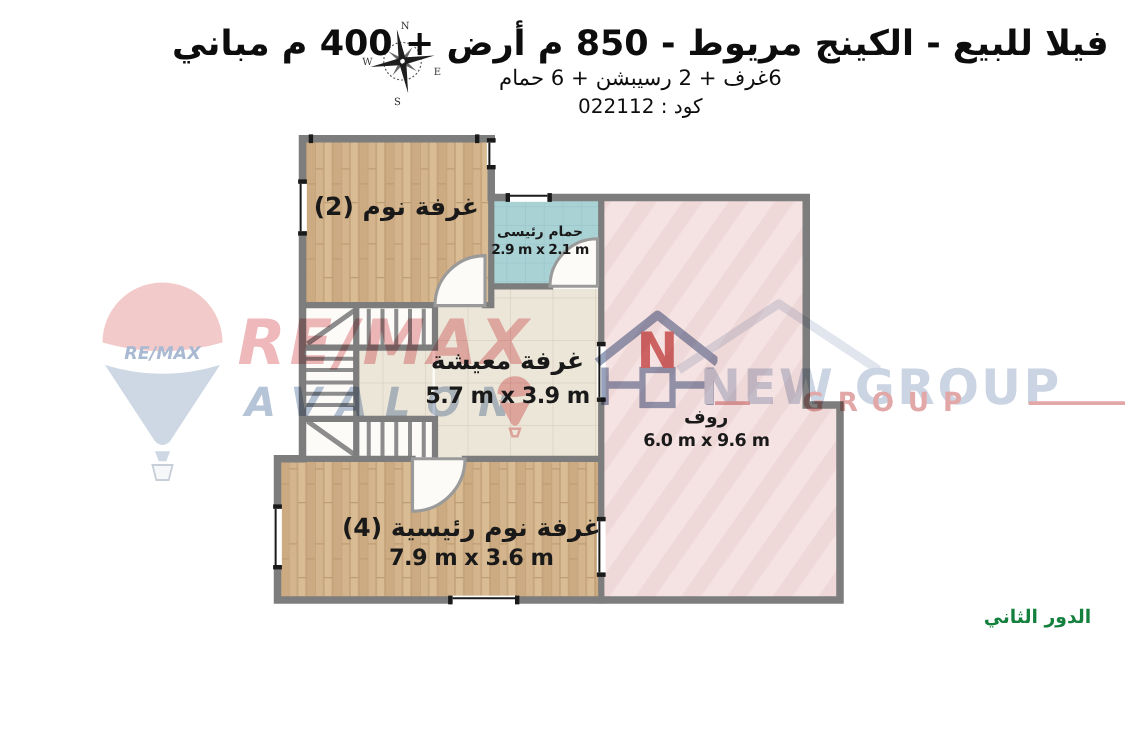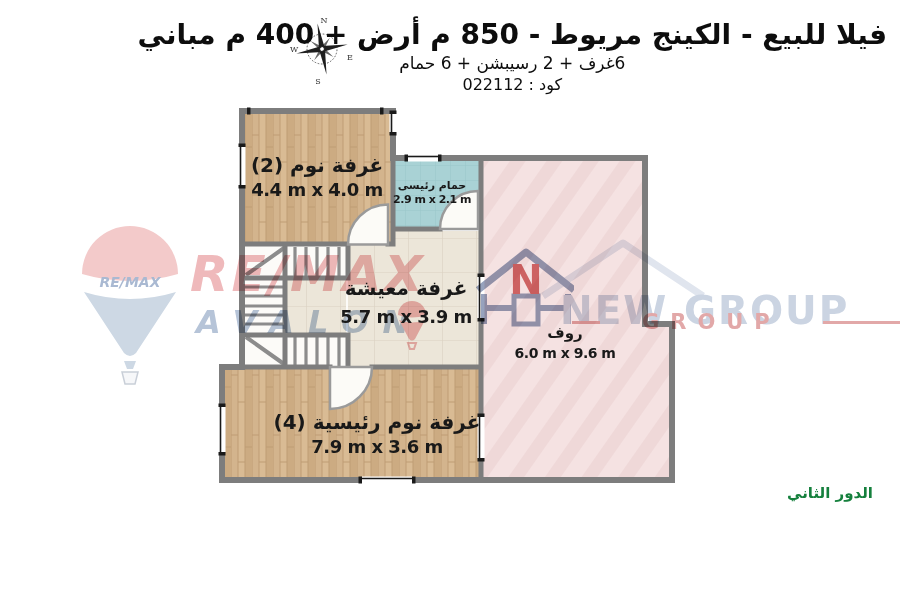--- a/index.html
+++ b/index.html
@@ -200,21 +200,20 @@
   </div>
 
   <div class="hdr">
     <div class="title">فيلا للبيع - الكينج مريوط - 850 م أرض + 400 م مباني</div>
     <div class="sub">6غرف + 2 رسيبشن + 6 حمام</div>
     <div class="code">كود : 022112</div>
   </div>
 
   <div class="room-label" id="lbl-bed2" style="left:317px;top:153px;">
     <div class="rl-name">غرفة نوم (2)</div>
-    <div class="rl-dims">4.4 m x 4.0 m</div>
   </div>
   <div class="room-label small" id="lbl-bath" style="left:432px;top:179px;">
     <div class="rl-name">حمام رئيسى</div>
     <div class="rl-dims">2.9 m x 2.1 m</div>
   </div>
   <div class="room-label" id="lbl-living" style="left:406px;top:276px;">
     <div class="rl-name">غرفة معيشة</div>
     <div class="rl-dims">5.7 m x 3.9 m</div>
   </div>
   <div class="room-label roofl" id="lbl-roof" style="left:565px;top:324px;">

